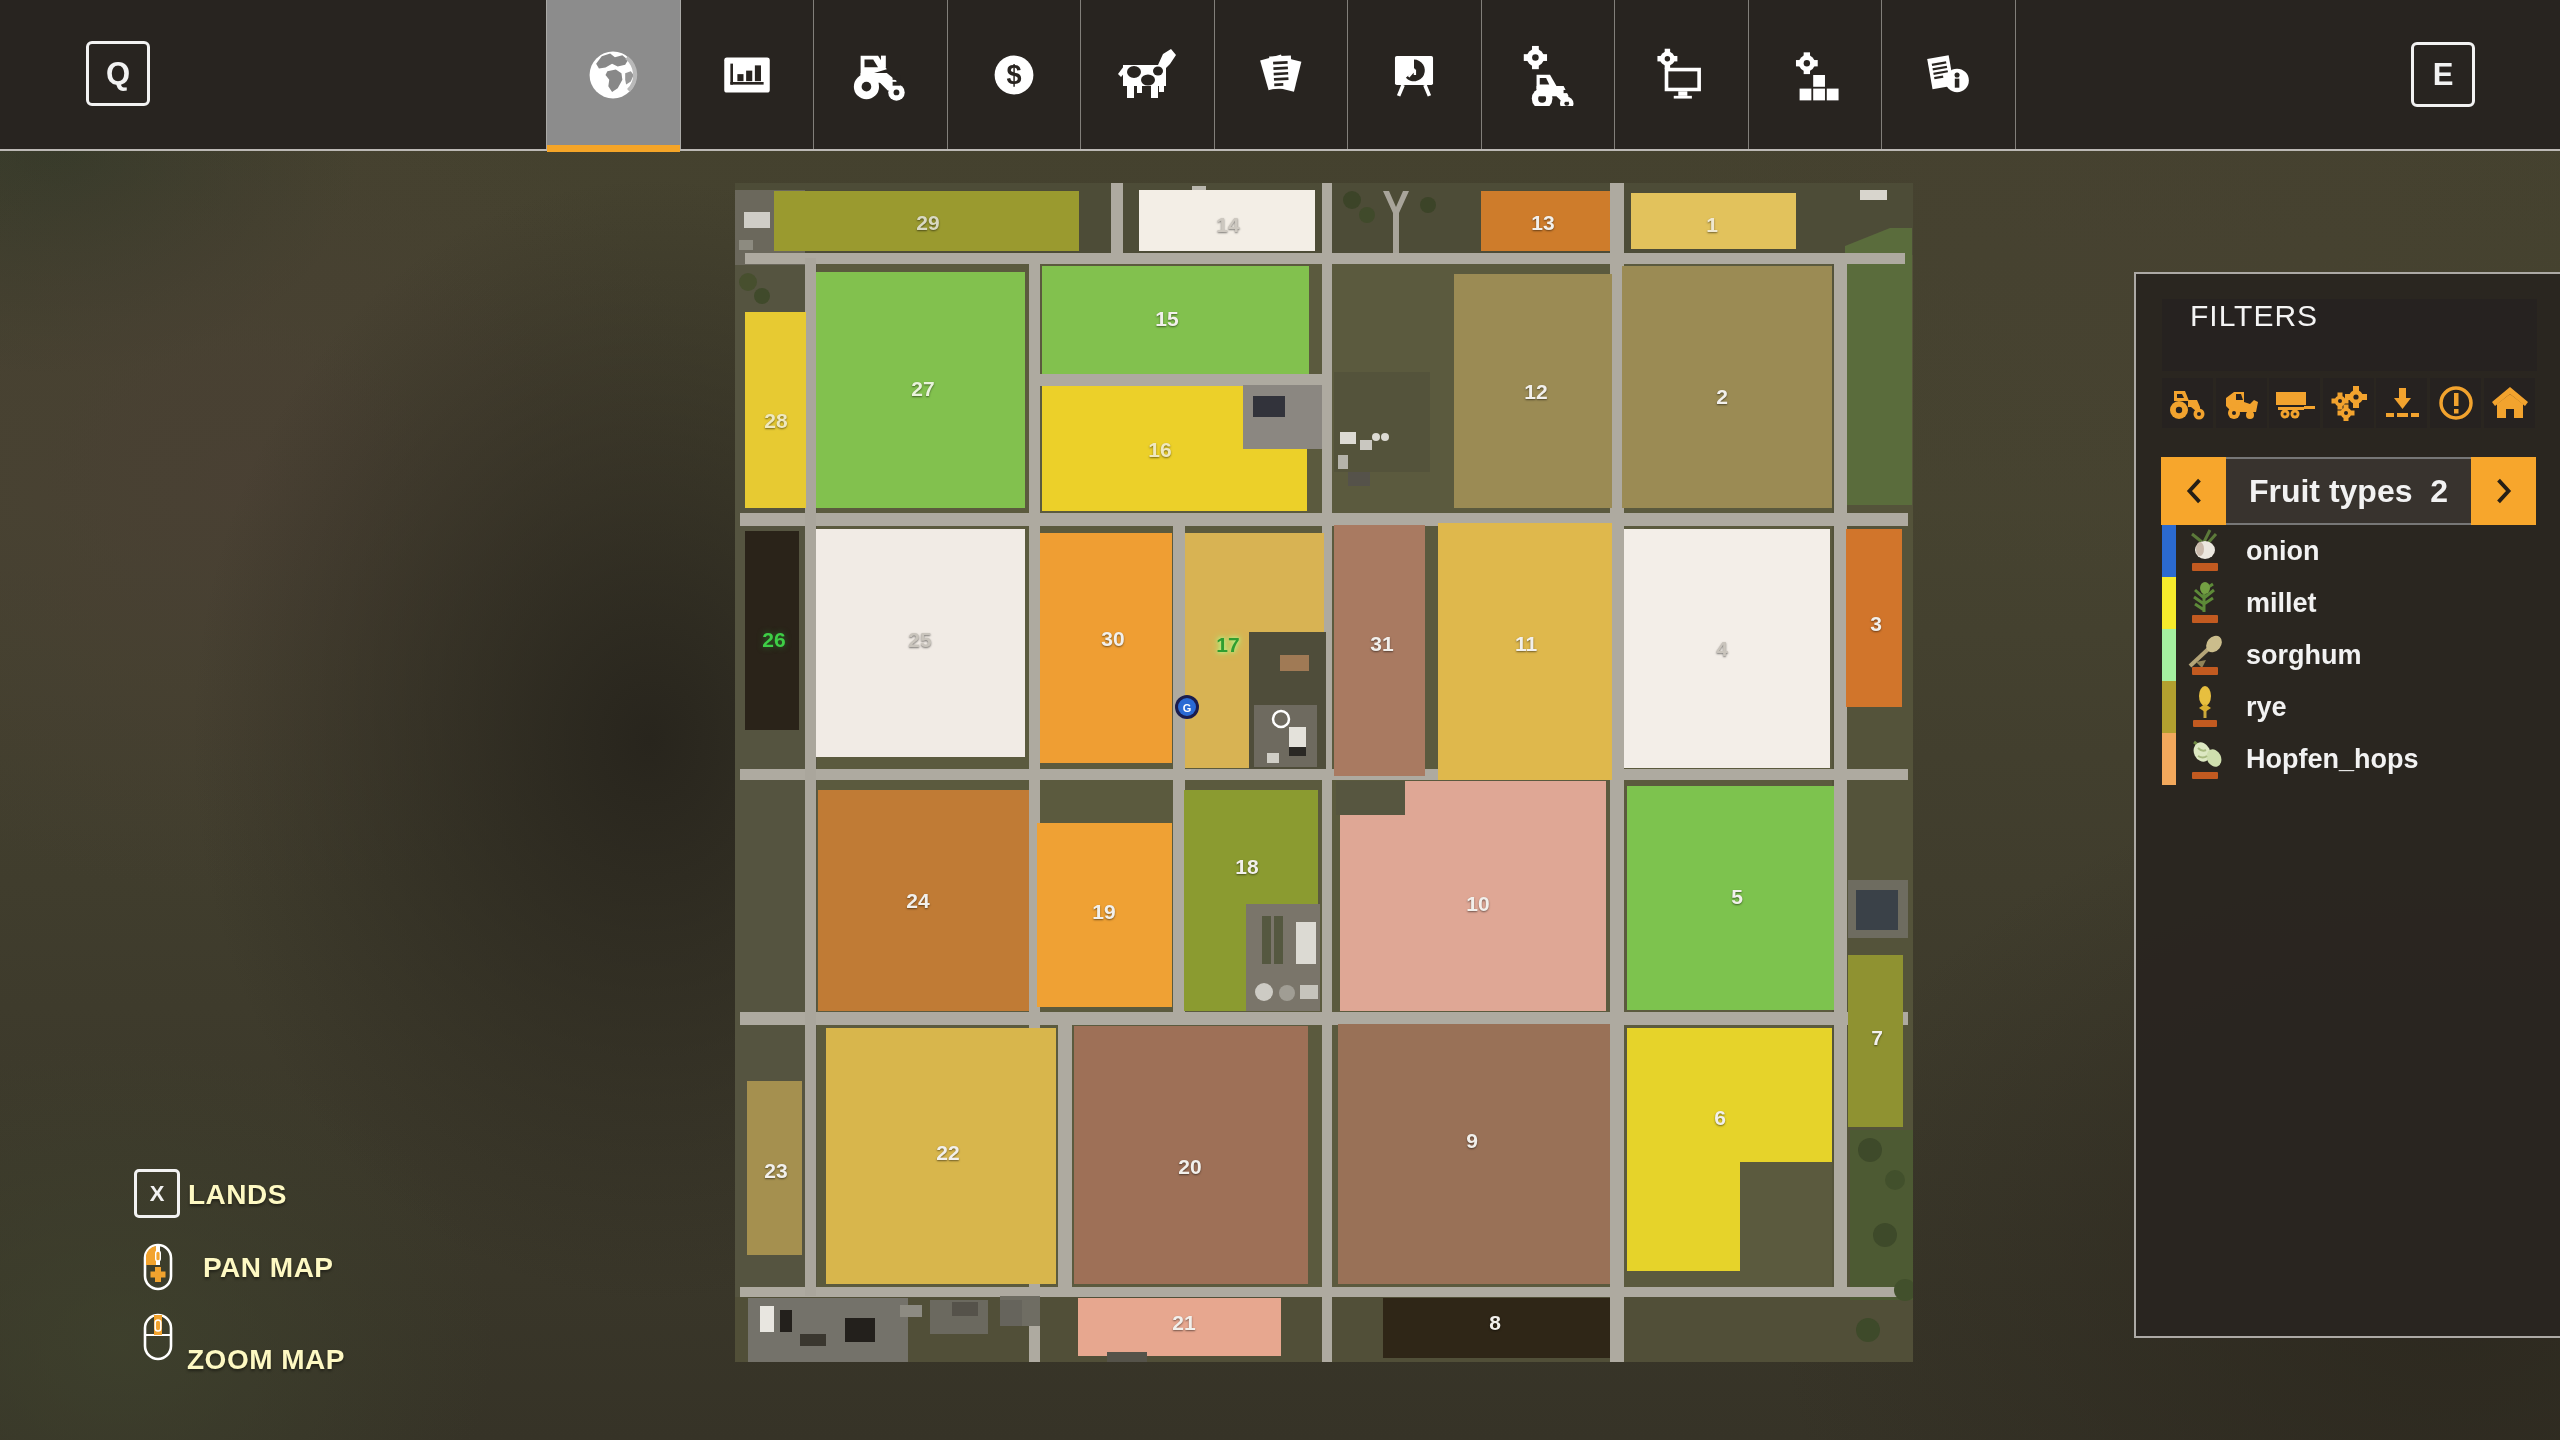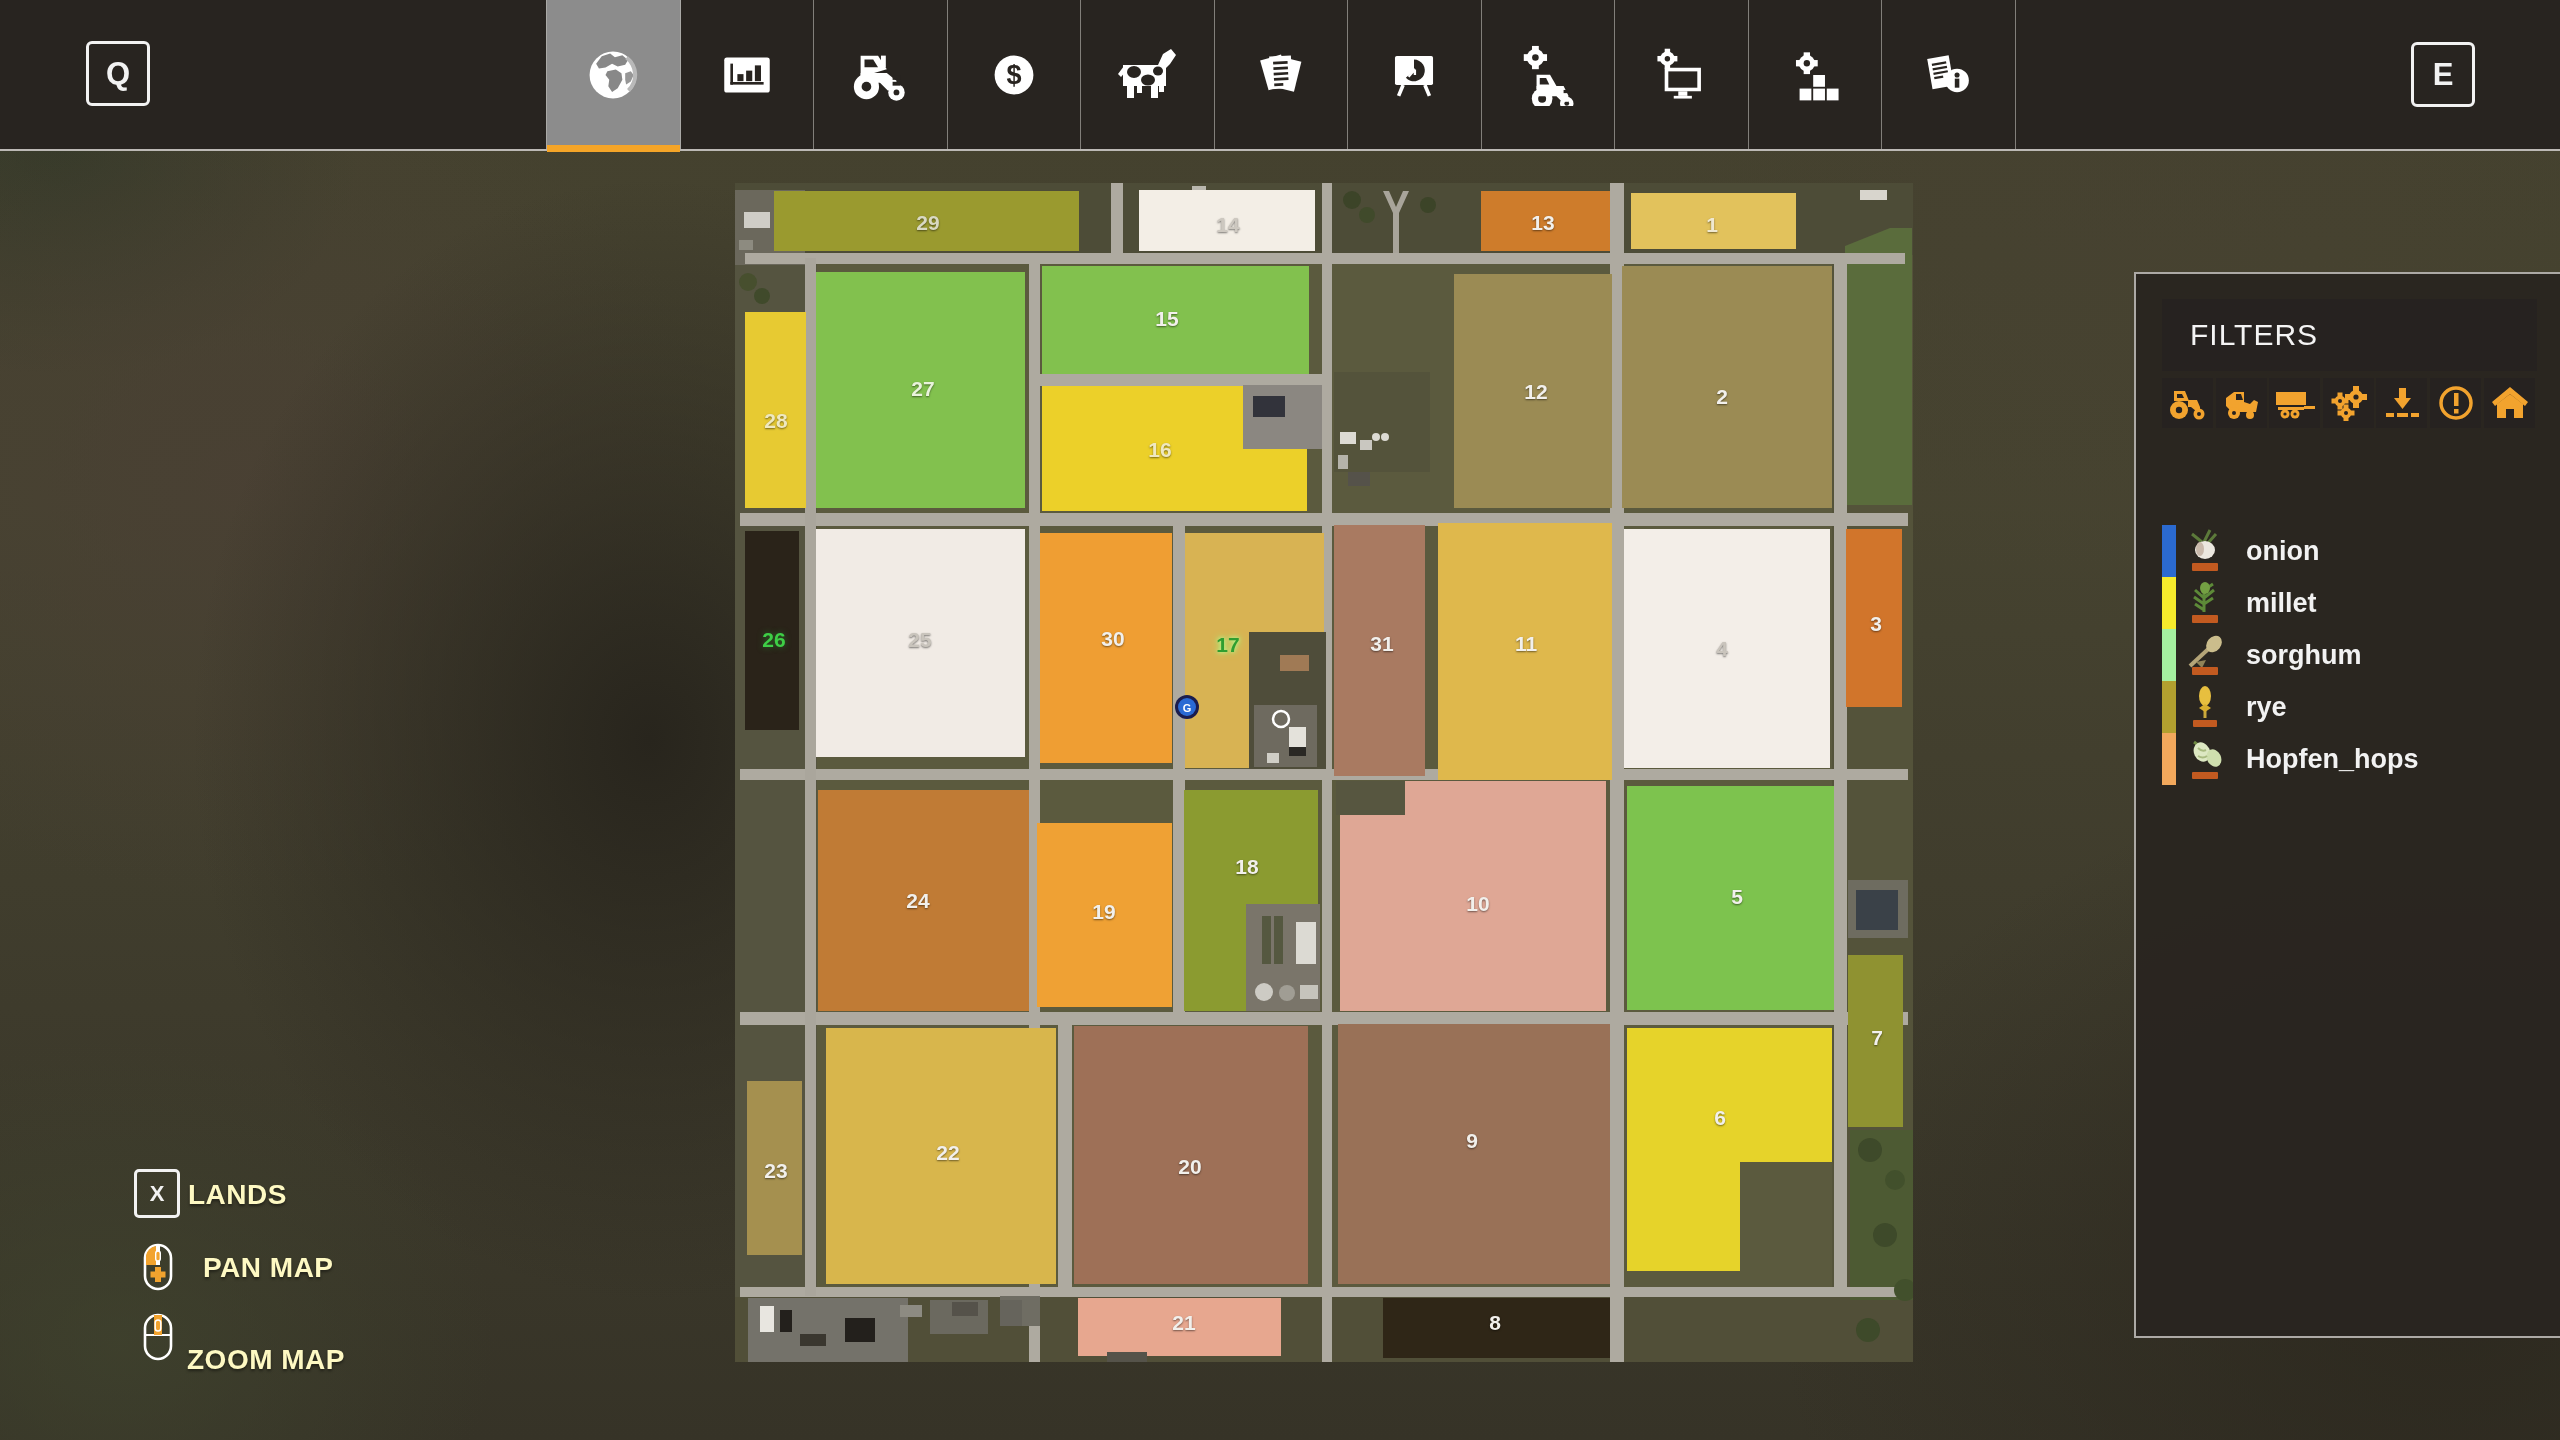--- a/index.html
+++ b/index.html
@@ -23,21 +23,21 @@
     display:flex;align-items:center;justify-content:center;position:relative;}
   .tab:first-child{border-left:1px solid rgba(190,188,184,.6);}
   .tab.sel{background:#8c8c8c;}
   .tab.sel:after{content:"";position:absolute;left:0;right:0;bottom:-3px;height:7px;background:#f5a528;}
   .keybox{width:58px;height:59px;border:3px solid #f2f2f2;border-radius:6px;
     color:#f2f2f2;font-size:31px;font-weight:bold;display:flex;align-items:center;justify-content:center;}
   
   #panel{left:2134px;top:272px;width:426px;height:1066px;background:rgba(41,37,32,.97);
     border:2px solid rgba(205,203,199,.8);border-right:none;box-sizing:border-box;}
   .pbox{position:absolute;background:#262220;}
-  #filters-title{left:26px;top:25px;width:375px;height:72px;display:flex;align-items:center;}
+  #filters-title{left:26px;top:25px;width:375px;height:72px;display:flex;align-items:flex-start;}
   #filters-title span{color:#f4f4f4;font-size:30px;font-weight:400;letter-spacing:1px;margin-left:28px;}
   .ficon{position:absolute;top:104px;width:51px;height:50px;background:#262220;
     display:flex;align-items:center;justify-content:center;}
   
   #selwrap{left:25px;top:183px;width:375px;height:68px;}
   .selarrow{position:absolute;top:0;width:65px;height:68px;background:#f7a62c;color:#231f1a;
     font-size:36px;font-weight:bold;display:flex;align-items:center;justify-content:center;}
   #selmid{position:absolute;left:65px;top:0;width:245px;height:68px;background:#38332e;
     border-top:2px solid #777;border-bottom:2px solid #777;box-sizing:border-box;
     display:flex;align-items:center;justify-content:center;color:#f2f2f2;font-size:32px;font-weight:600;}
@@ -544,20 +544,36 @@
 
 <div class="ficon" style="left:348px;">
       <svg width="40" height="36" viewBox="0 0 40 36">
         <g fill="#f2a32e">
           <path d="M20 2l18 15-3 4-15-12-15 12-3-4z"></path>
           <path d="M7 19l13-10 13 10v14h-9v-9h-8v9h-9z"></path>
         </g>
       </svg>
     </div>
 
+<div id="selwrap" class="abs">
+
+<div class="selarrow" style="left:0;">
+        <svg width="20" height="28" viewBox="0 0 22 30">
+          <path d="M17 3L6 15l11 12" fill="none" stroke="#261f16" stroke-width="4.2"></path>
+        </svg>
+      </div>
+
+<div id="selmid">Fruit types&nbsp;&nbsp;2</div>
+
+<div class="selarrow" style="left:310px;">
+        <svg width="20" height="28" viewBox="0 0 22 30">
+          <path d="M5 3l11 12L5 27" fill="none" stroke="#261f16" stroke-width="4.2"></path>
+        </svg>
+      </div>
+</div>
 
 <div class="crow" style="top:251px;">
 <div class="cbar" style="background:#2b6ad0;"></div>
 <div class="cicon"><svg width="44" height="46" viewBox="0 0 44 46">
           <path d="M8 6l10 8M26 2l-6 12m12-8l-8 9" stroke="#5c7a3a" stroke-width="3" fill="none"></path>
           <ellipse cx="21" cy="22" rx="10" ry="9" fill="#ece8e0"></ellipse>
           <ellipse cx="16" cy="21" rx="4" ry="7" fill="#c9b9ab"></ellipse>
           <rect x="8" y="35" width="26" height="8" rx="1" fill="#c25a20"></rect>
         </svg></div>
 <div class="cname">onion</div>

